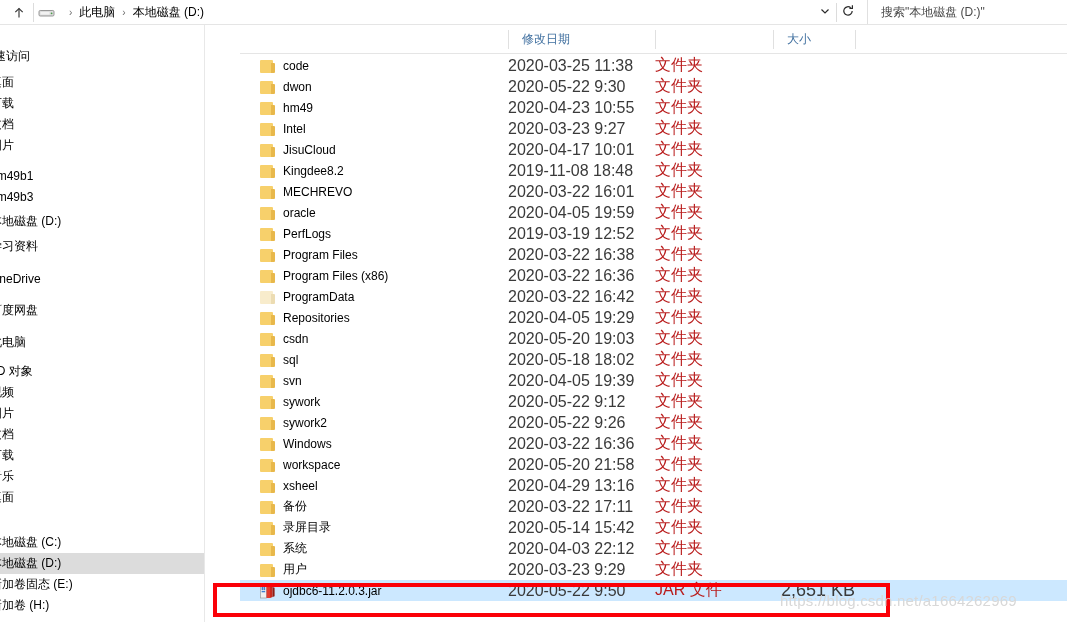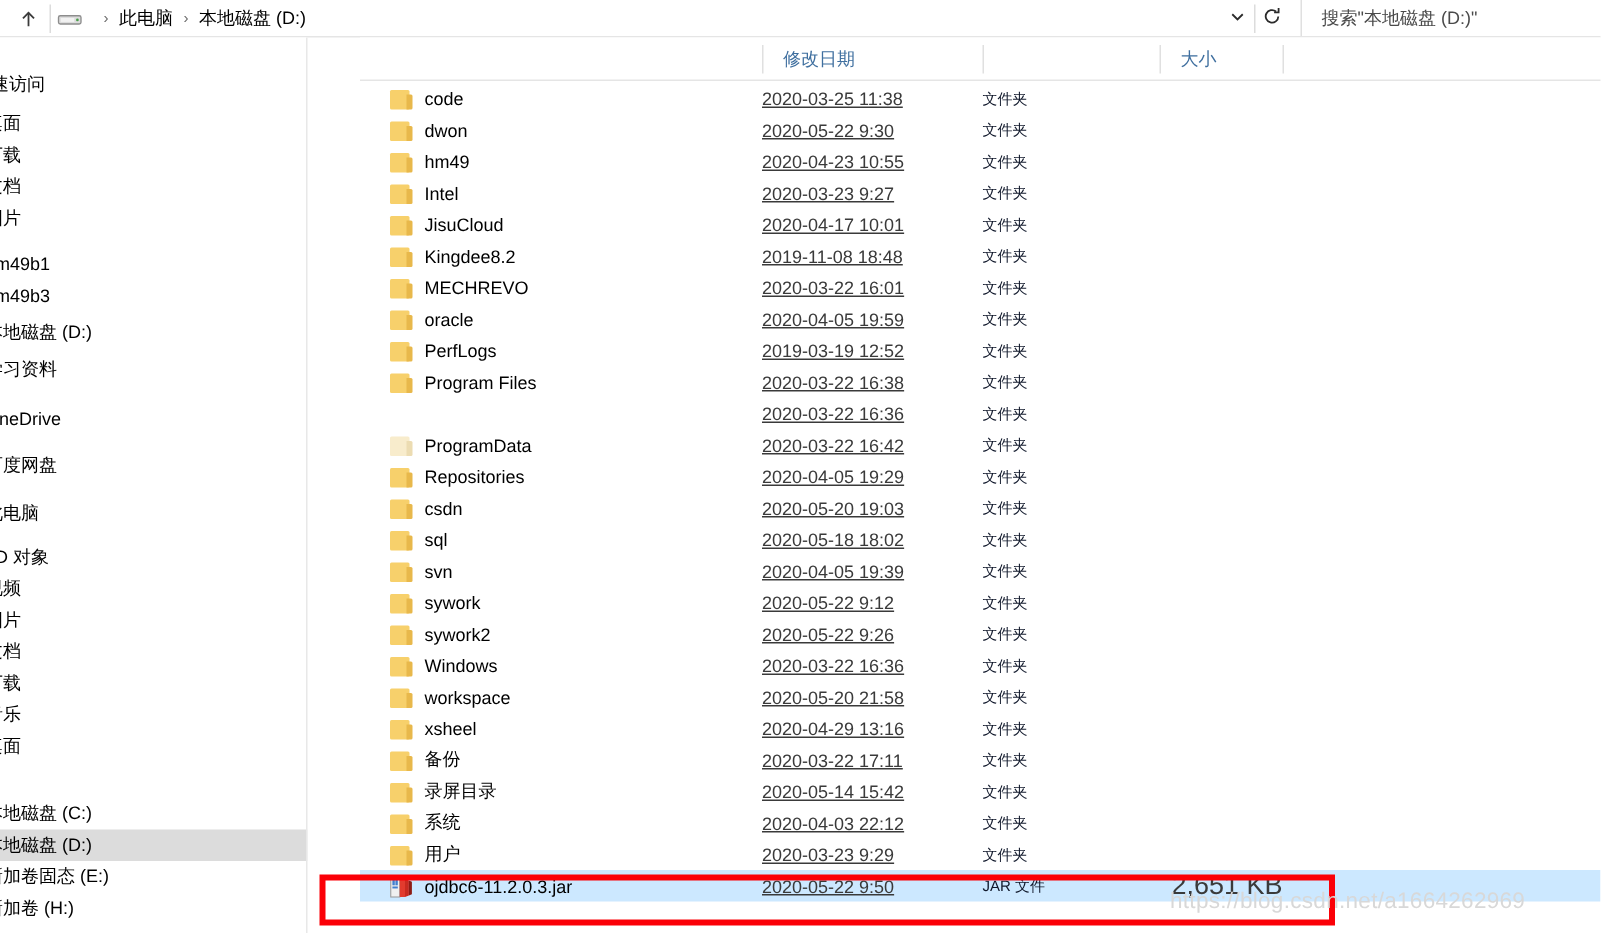--- a/index.html
+++ b/index.html
@@ -179,29 +179,28 @@
     width: 16px; height: 16px;
     margin-right: 7px;
     flex: 0 0 16px;
     position: relative;
   }
   .fname { font-size: 12px; color: #000; }
   .cell-date {
     position: absolute;
     left: 268px; top: 0; height: 21px;
     display: flex; align-items: center;
-    font-size: 12px; color: #3a3a3a;
-    white-space: nowrap;
-    text-decoration: underline;
+    font-size: 16px; color: #3a3a3a;
+    white-space: nowrap;
   }
   .cell-type {
     position: absolute;
     left: 415px; top: 0; height: 21px;
     display: flex; align-items: center;
-    font-size: 10px; color: #0f172a;
+    font-size: 16px; color: #b91c1c;
     white-space: nowrap;
   }
   .cell-size {
     position: absolute;
     left: 533px; width: 82px; top: 0; height: 21px;
     display: flex; align-items: center; justify-content: flex-end;
     font-size: 18px; color: #3a3a3a;
     white-space: nowrap;
   }
 
@@ -530,20 +529,29 @@
             <span class="tab"></span>
           </span>
         </span>
         <span class="fname">Program Files</span>
       </div>
       <div class="cell-date">2020-03-22 16:38</div>
       <div class="cell-type">文件夹</div>
       <div class="cell-size"></div>
     </div>
     <div class="row" style="top: 210px;">
+      <div class="cell-name">
+        <span class="ficon">
+          <span class="folder">
+            <span class="back"></span>
+            <span class="tab"></span>
+          </span>
+        </span>
+        <span class="fname">Program Files (x86)</span>
+      </div>
       <div class="cell-date">2020-03-22 16:36</div>
       <div class="cell-type">文件夹</div>
       <div class="cell-size"></div>
     </div>
     <div class="row" style="top: 231px;">
       <div class="cell-name">
         <span class="ficon">
           <span class="folder dim">
             <span class="back"></span>
             <span class="tab"></span>

